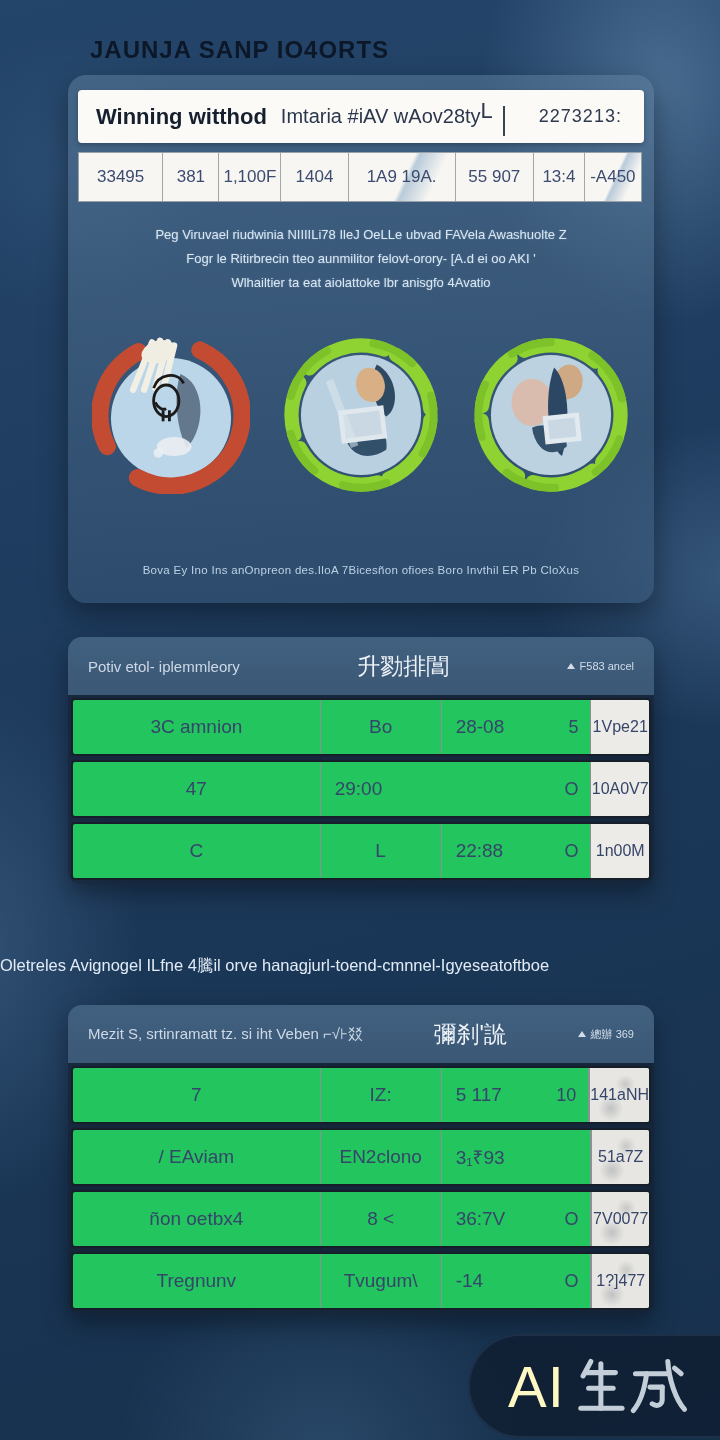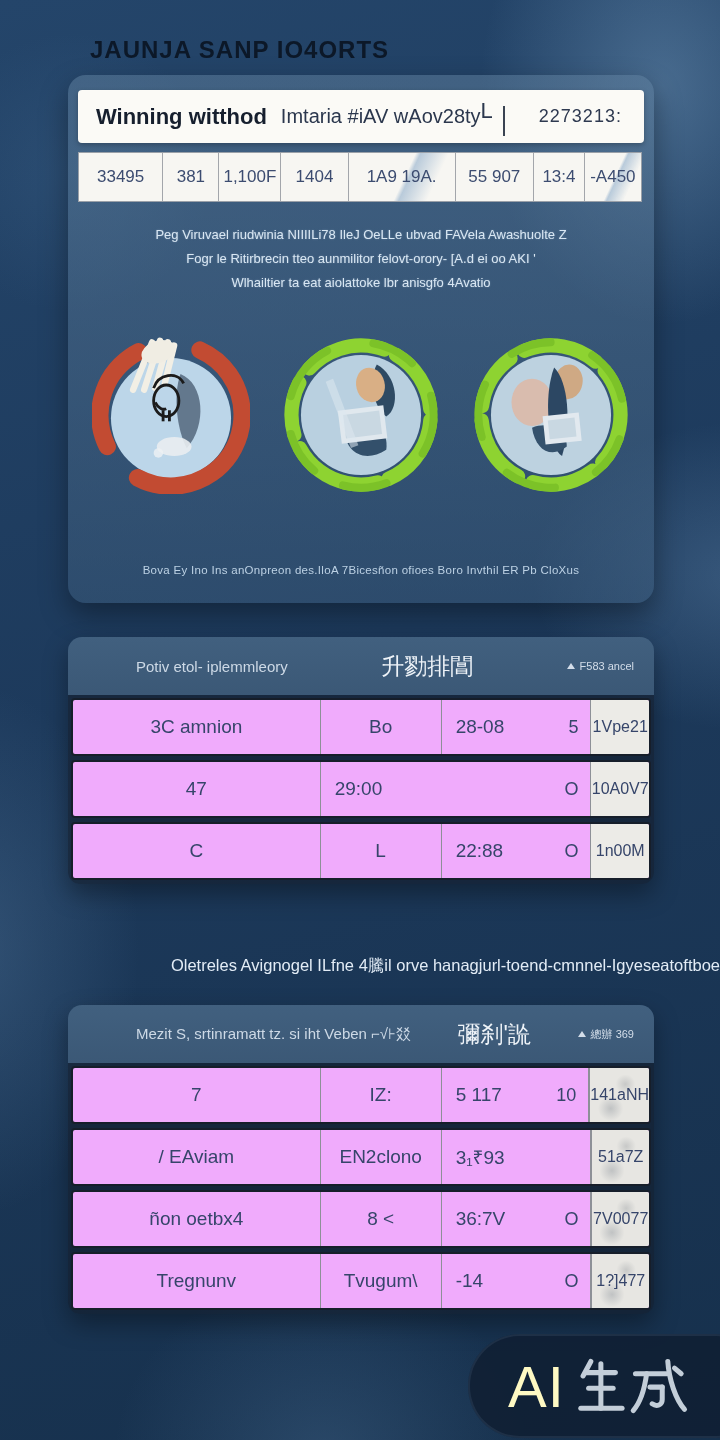--- a/index.html
+++ b/index.html
@@ -84,28 +84,28 @@
   .table-card { position:absolute; left:68px; width:586px; border-radius:14px 14px 12px 12px;
     box-shadow:0 10px 24px rgba(0,0,0,.35); }
   .t1 { top:637px; }
   .t2 { top:1005px; }
   .table-header {
     height:58px; border-radius:14px 14px 0 0;
     background:linear-gradient(180deg, #41607f, #38557335);
     background-color:#3c5977;
     display:flex; align-items:center; padding:0 20px;
   }
-  .th-left { font-size:15px; color:#cdd9e6; white-space:nowrap;margin-left:48px; }
+  .th-left { font-size:15px; color:#cdd9e6; white-space:nowrap; }
   .th-center { font-size:23px; color:#eef3f8; margin-left:auto; margin-right:auto; white-space:nowrap; }
   .th-action { display:flex; align-items:center; gap:5px; font-size:11px; color:#d3dde9; white-space:nowrap; }
   .sort-arrow { width:0; height:0; border-left:4px solid transparent; border-right:4px solid transparent;
     border-bottom:6px solid #d3dde9; }
   .table-rows { background:rgba(18,26,38,.55); padding:3px 3px 4px; border-radius:0 0 12px 12px; }
   .table-row {
-    height:58px; margin-top:4px; background:#f0abfc;
+    height:58px; margin-top:4px; background:#22c55e;
     border:2px solid #161e2a; border-radius:4px;
     display:flex; align-items:stretch; font-size:19px; color:#36456a; overflow:hidden;
   }
   .table-row:first-child { margin-top:0; }
   .cell { display:flex; align-items:center; justify-content:center; }
   .c1 { flex:0 0 43%; border-right:1px solid #8d9097; }
   .c2 { flex:0 0 21%; border-right:1px solid #8d9097; }
   .c3 { flex:1; border-right:1px solid #8d9097; display:flex; align-items:center;
         justify-content:space-between; padding:0 12px 0 14px;gap:17px; }
   .c3 .small { font-size:18px; }
@@ -113,21 +113,21 @@
   .t2 .c5 {
     background:
       radial-gradient(circle 14px at 60% 30%, rgba(140,145,150,.35), transparent 70%),
       radial-gradient(circle 18px at 35% 75%, rgba(120,128,138,.35), transparent 70%),
       #e7e6e2;
     border-left:1px solid #8d9097;
   }
 
   .divider-text {
     position:absolute; left:0; right:0; top:955px;
-    text-align:right; font-size:16.5px; color:#e2ecf6; font-weight:500;
+    text-align:left; font-size:16.5px; color:#e2ecf6; font-weight:500;
   }
 
   
   .watermark-pill {
     position:absolute; left:468px; top:1334px; width:300px; height:104px;
     border-radius:54px; background:rgba(16,32,52,.92);
     display:flex; align-items:center; padding-left:40px; gap:8px;
     box-shadow:inset 0 0 0 2px rgba(70,95,125,.25);
   }
   .watermark-latin { font-size:58px; color:#fef9c3; font-weight:500; letter-spacing:1px; }

